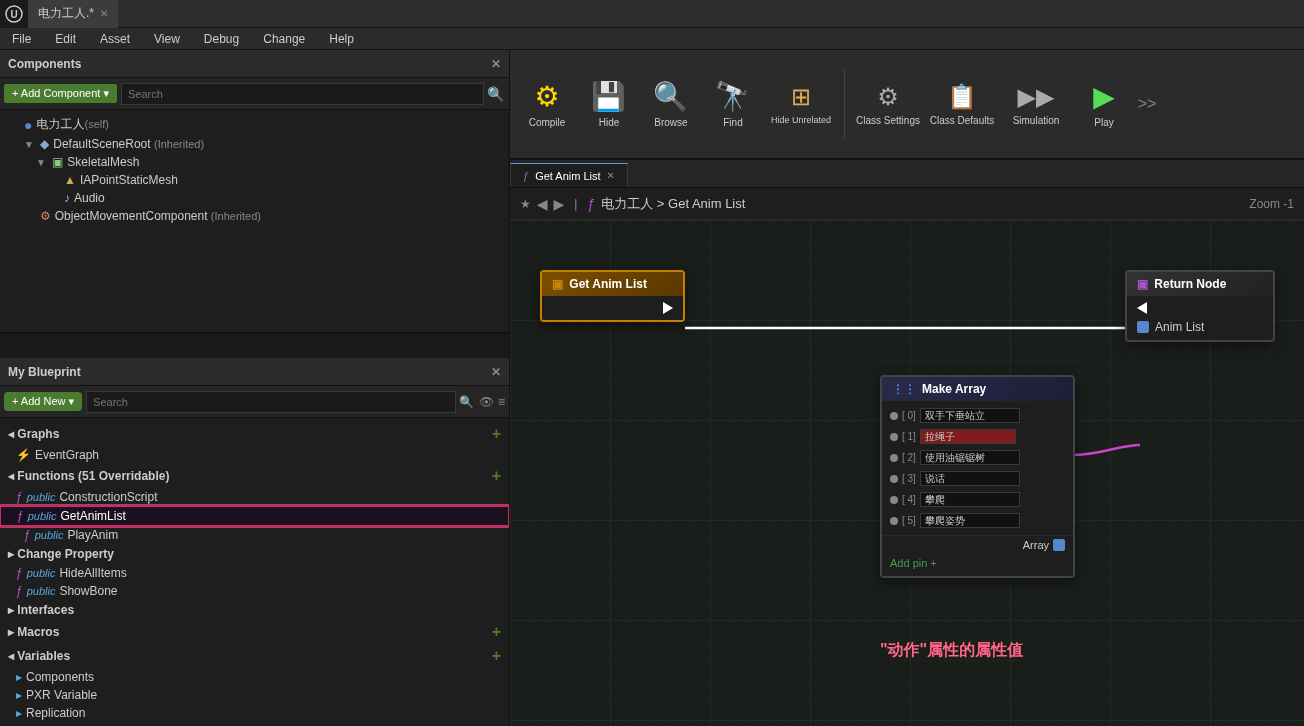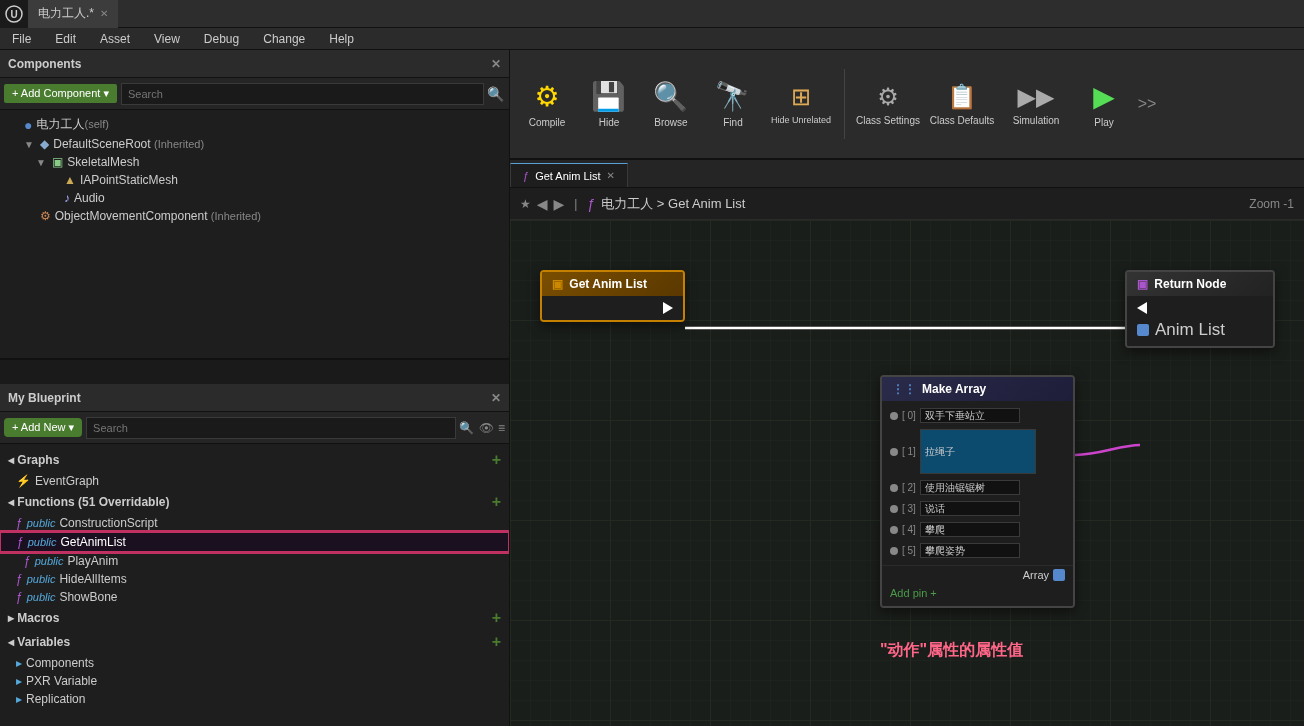--- a/index.html
+++ b/index.html
@@ -227,31 +227,37 @@
           <span class="visibility">public</span>
           <span style="color:#fff;">GetAnimList</span>
         </div>
 
         <div class="bp-item" style="padding-left:24px;">
           <span class="func-icon">ƒ</span>
           <span class="visibility">public</span>
           <span>PlayAnim</span>
         </div>
 
+        <div class="section-header">
+          <span>▸ Change Property</span>
+        </div>
         <div class="bp-item">
           <span class="func-icon">ƒ</span>
           <span class="visibility">public</span>
           <span>HideAllItems</span>
         </div>
         <div class="bp-item">
           <span class="func-icon">ƒ</span>
           <span class="visibility">public</span>
           <span>ShowBone</span>
         </div>
 
+        <div class="section-header">
+          <span>▸ Interfaces</span>
+        </div>
 
         <div class="section-header">
           <span>▸ Macros</span>
           <span class="add-icon">+</span>
         </div>
 
         <div class="section-header">
           <span>◂ Variables</span>
           <span class="add-icon">+</span>
         </div>
@@ -358,41 +364,41 @@
         <div class="node-header" style="background:linear-gradient(135deg,#333,#222); padding:5px 10px; display:flex; align-items:center; gap:6px;">
           <span style="color:#aa55cc;font-size:12px;">▣</span>
           <span style="color:#fff;font-size:12px;font-weight:bold;">Return Node</span>
         </div>
         <div class="node-body" style="background:#1e1e1e; padding:6px 10px;">
           <div style="display:flex; align-items:center; gap:6px;">
             <div style="width:0;height:0;border-top:6px solid transparent;border-bottom:6px solid transparent;border-right:10px solid white;"></div>
           </div>
           <div style="display:flex; align-items:center; gap:6px; margin-top:6px;">
             <div style="width:12px;height:12px;background:#5588cc;border-radius:2px;"></div>
-            <span style="font-size:17px;color:#ccc;">Anim List</span>
+            <span style="font-size:12px;color:#ccc;">Anim List</span>
           </div>
         </div>
       </div>
 
       <div class="bp-node" style="position:absolute; left:370px; top:155px; width:195px; border:2px solid #444; border-radius:4px; overflow:hidden; box-shadow:0 4px 12px rgba(0,0,0,0.5);">
         <div class="node-header" style="background:linear-gradient(135deg,#2a2a4a,#1e1e3a); padding:5px 10px; display:flex; align-items:center; gap:6px;">
           <span style="color:#5588cc;font-size:12px;">⋮⋮</span>
           <span style="color:#fff;font-size:12px;font-weight:bold;">Make Array</span>
         </div>
         <div class="node-body" style="background:#1e1e1e; padding:4px 0;">
 
           <div style="display:flex; align-items:center; gap:4px; padding:3px 8px;">
             <div style="width:8px;height:8px;border-radius:50%;background:#888;"></div>
             <span style="font-size:10px;color:#888;">[ 0]</span>
             <input type="text" value="双手下垂站立" style="background: rgb(17, 17, 17); border: 1px solid rgb(58, 58, 58); color: rgb(204, 204, 204); padding: 1px 4px; font-size: 10px; width: 100px;">
           </div>
           <div style="display:flex; align-items:center; gap:4px; padding:3px 8px;">
             <div style="width:8px;height:8px;border-radius:50%;background:#888;"></div>
             <span style="font-size:10px;color:#888;">[ 1]</span>
-            <input type="text" value="拉绳子" style="background: #0c4a6e; border: 1px solid rgb(58, 58, 58); color: rgb(204, 204, 204); padding: 16px 4px; font-size: 10px; width: 116px;">
+            <input type="text" value="拉绳子" style="background: #7f1d1d; border: 1px solid rgb(58, 58, 58); color: rgb(204, 204, 204); padding: 1px 4px; font-size: 10px; width: 96px;">
           </div>
           <div style="display:flex; align-items:center; gap:4px; padding:3px 8px;">
             <div style="width:8px;height:8px;border-radius:50%;background:#888;"></div>
             <span style="font-size:10px;color:#888;">[ 2]</span>
             <input type="text" value="使用油锯锯树" style="background: rgb(17, 17, 17); border: 1px solid rgb(58, 58, 58); color: rgb(204, 204, 204); padding: 1px 4px; font-size: 10px; width: 100px;">
           </div>
           <div style="display:flex; align-items:center; gap:4px; padding:3px 8px;">
             <div style="width:8px;height:8px;border-radius:50%;background:#888;"></div>
             <span style="font-size:10px;color:#888;">[ 3]</span>
             <input type="text" value="说话" style="background: rgb(17, 17, 17); border: 1px solid rgb(58, 58, 58); color: rgb(204, 204, 204); padding: 1px 4px; font-size: 10px; width: 100px;">

